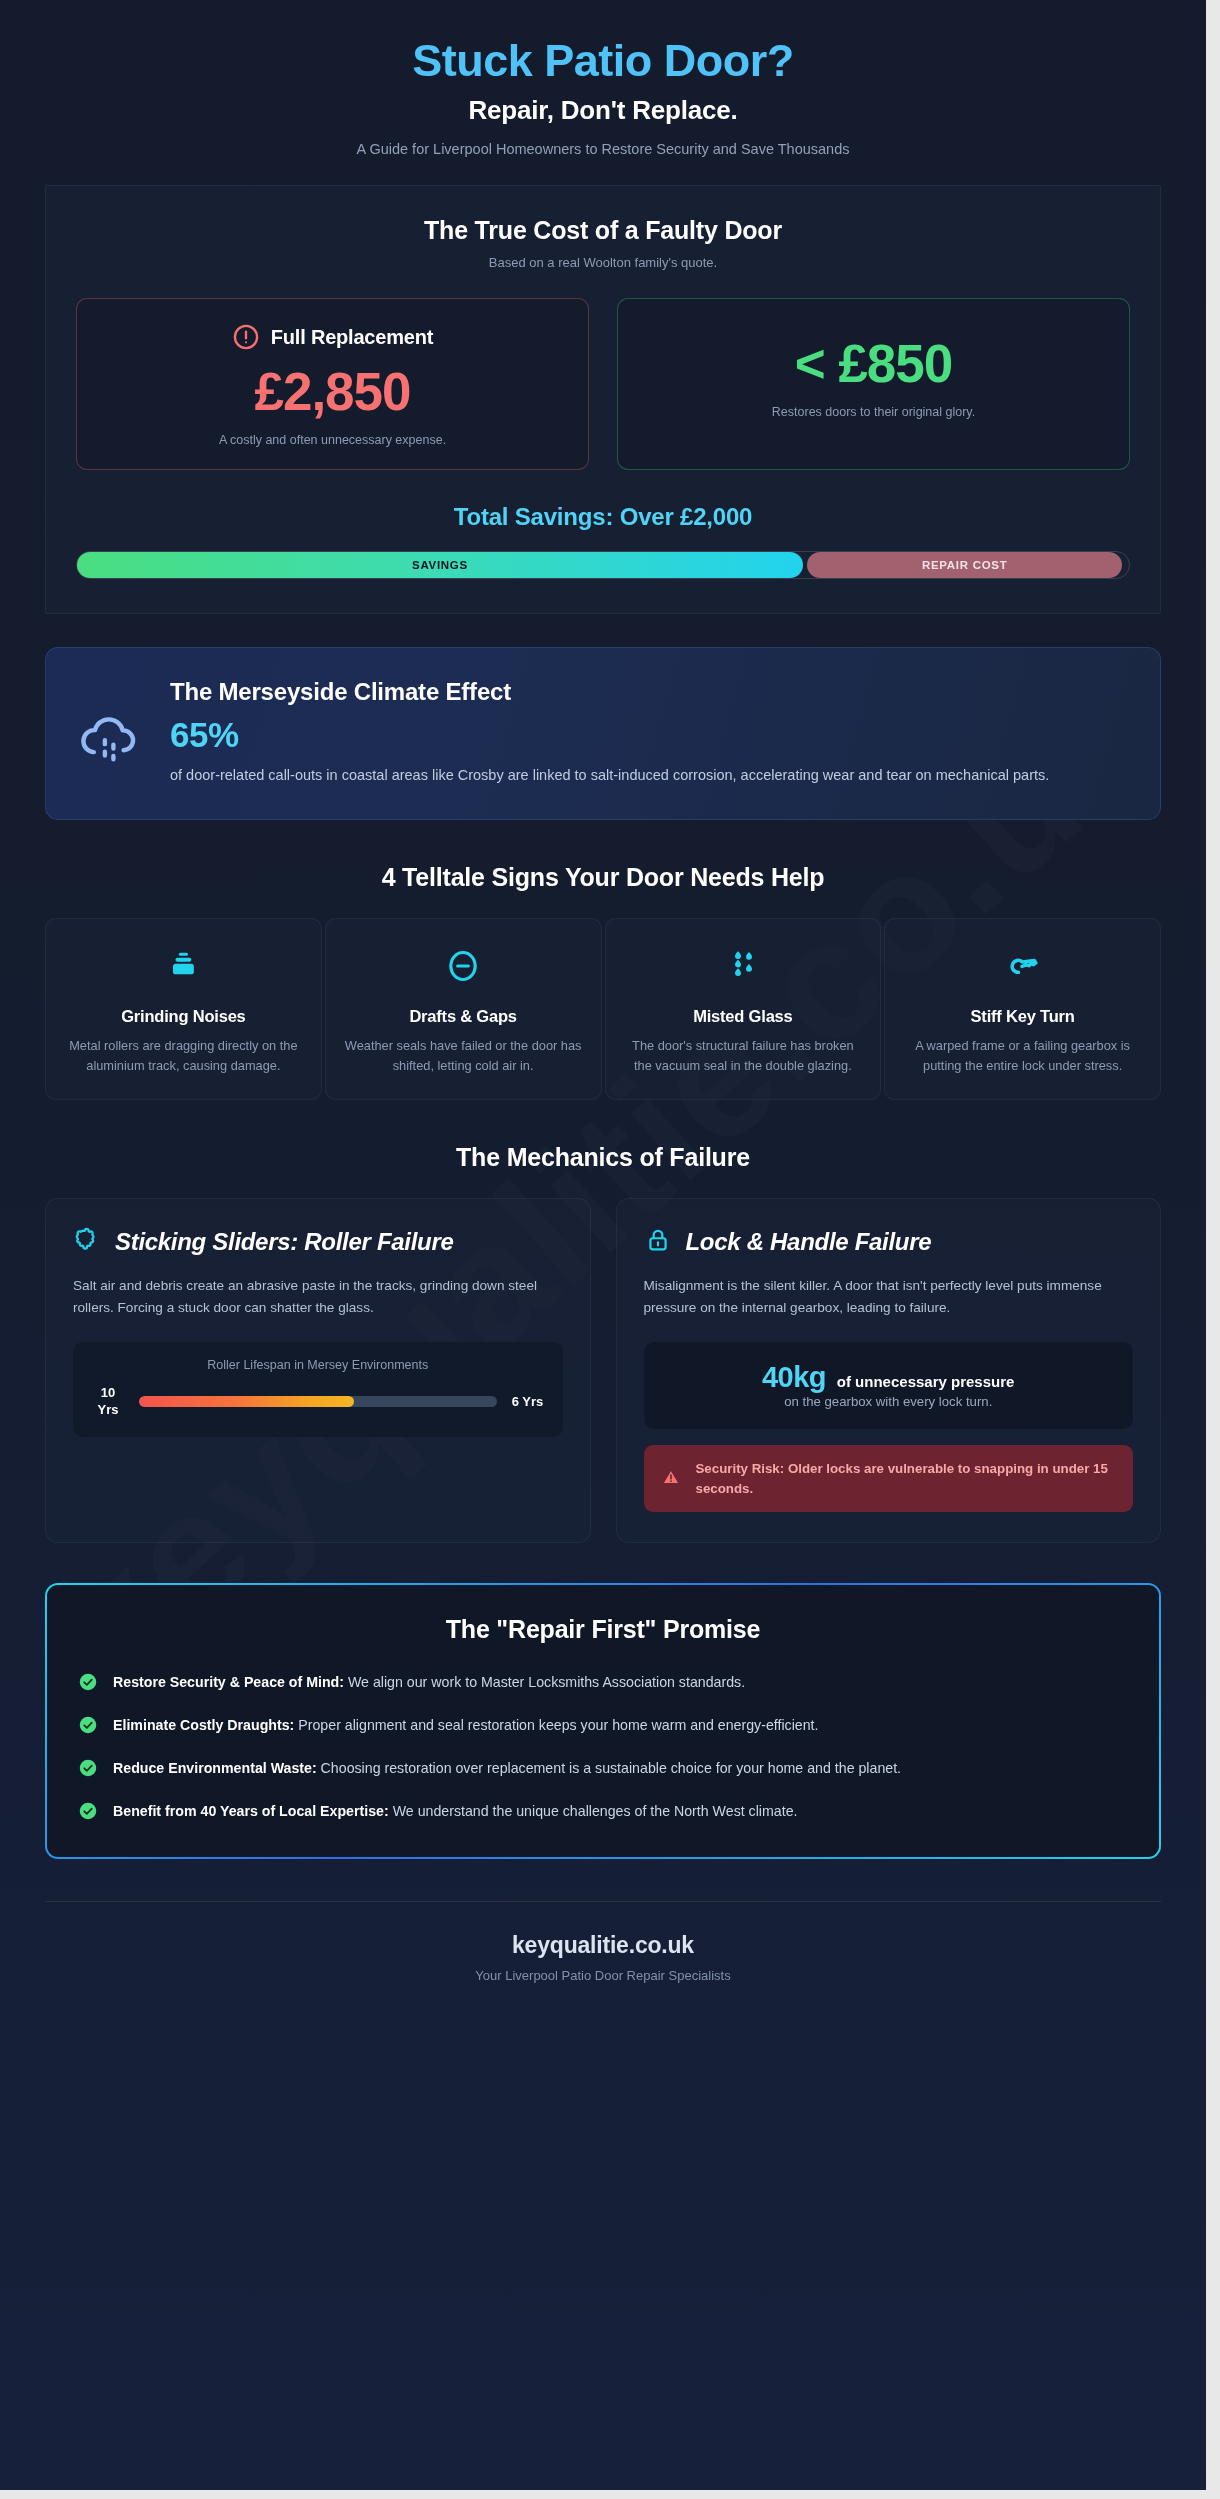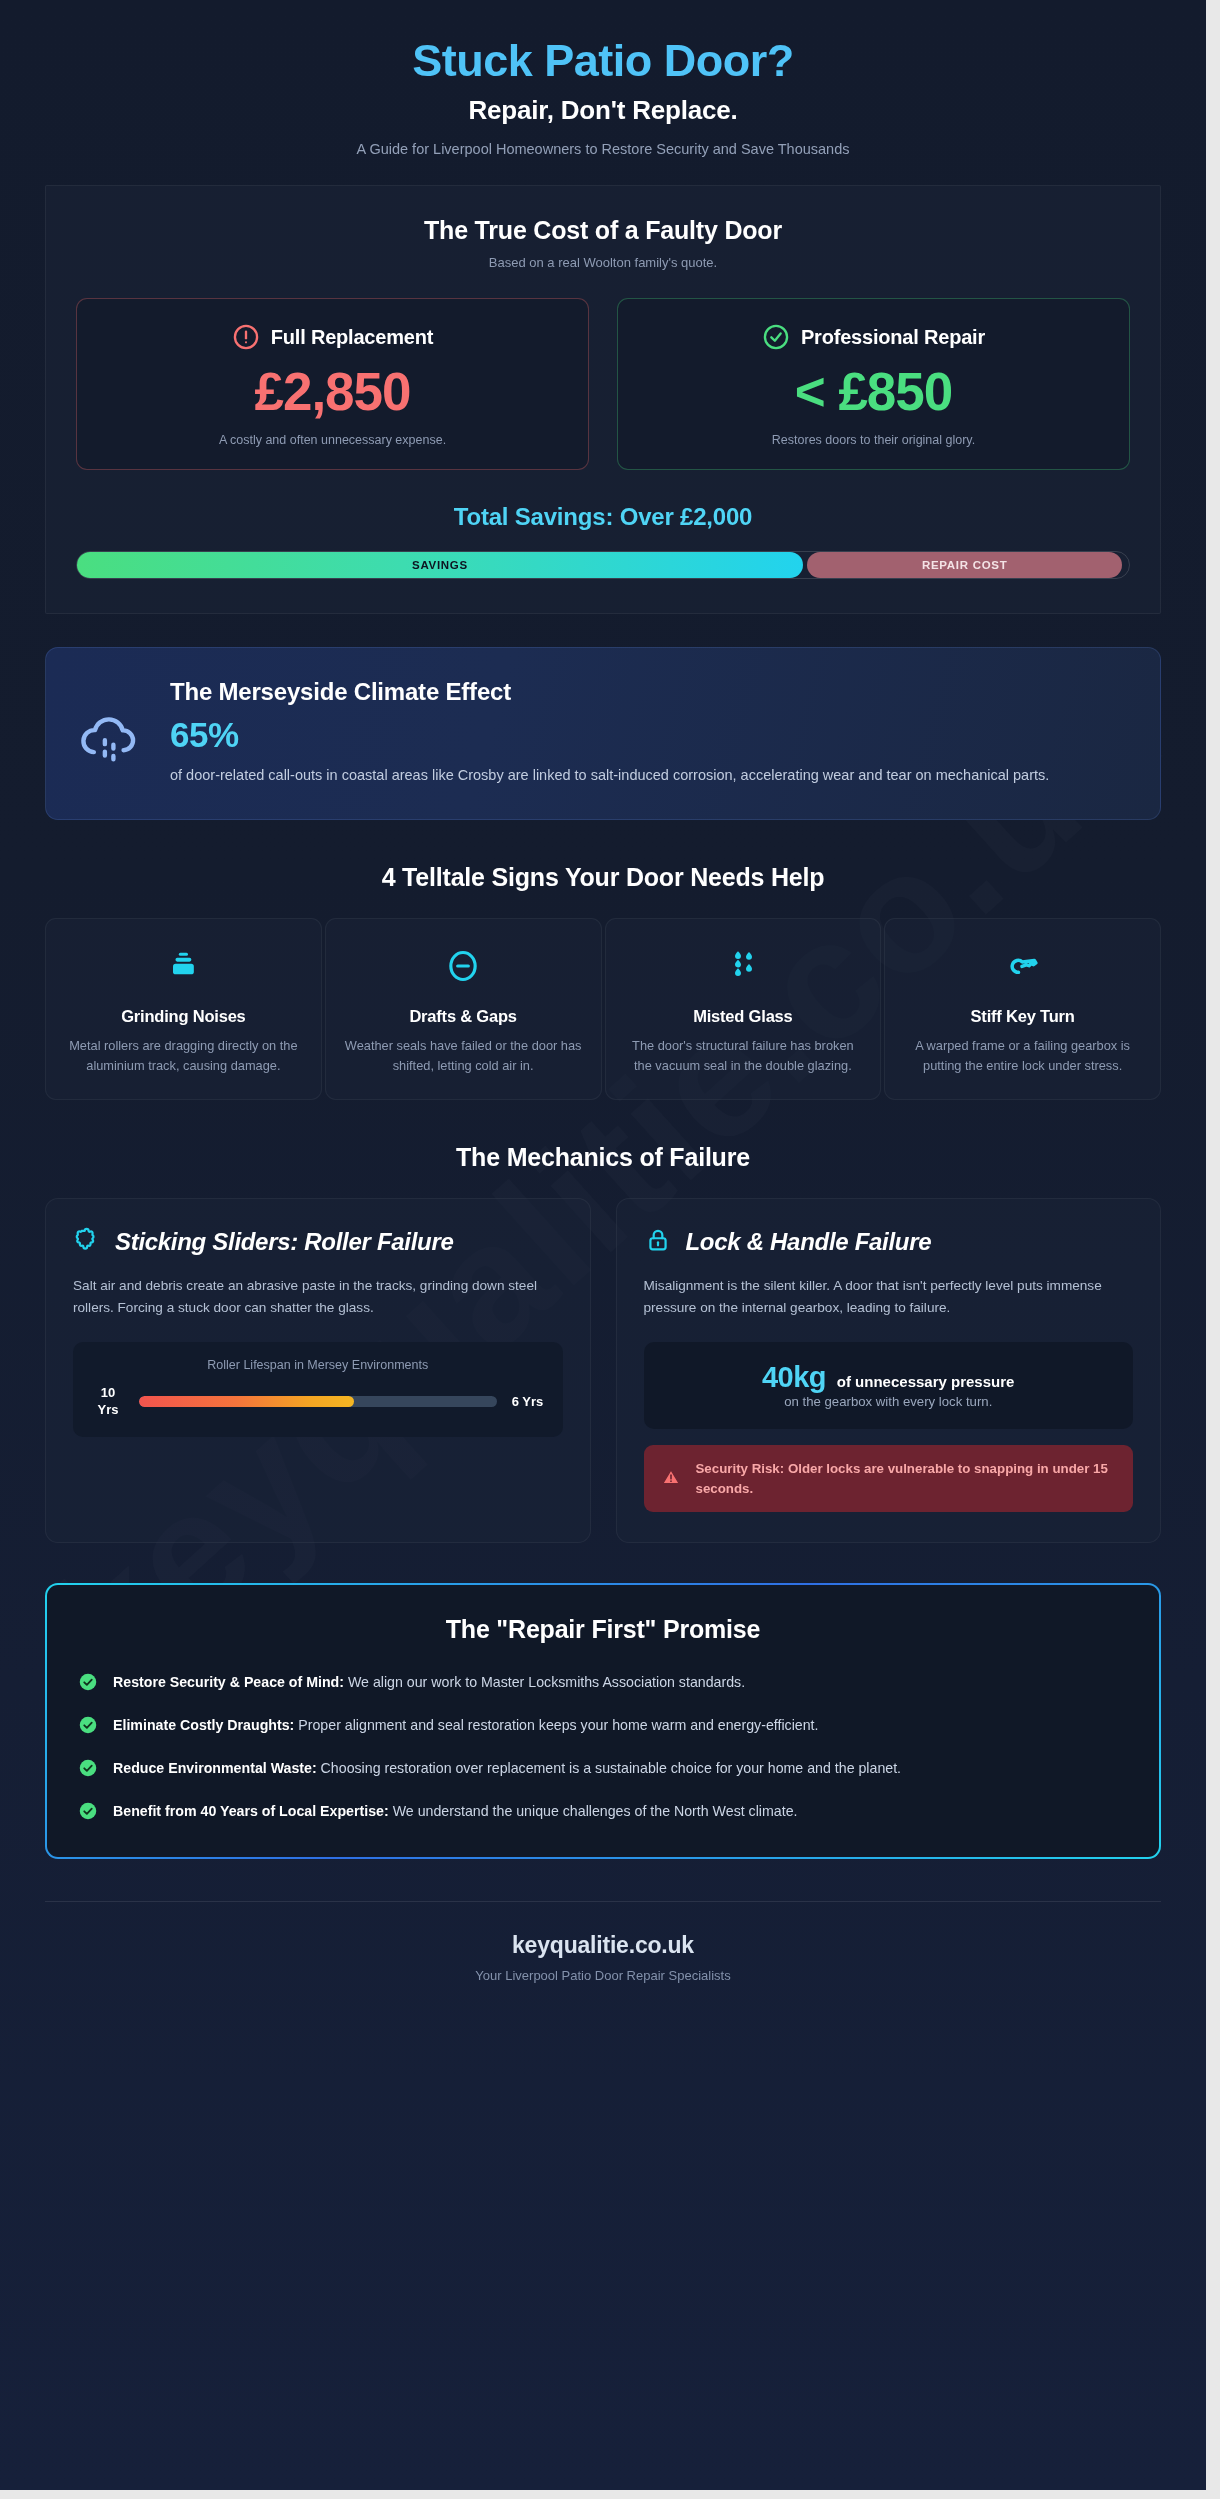--- a/index.html
+++ b/index.html
@@ -443,29 +443,20 @@
                   <circle cx="12" cy="16.6" r="0.9" fill="#f87171" stroke="none"></circle>
               </svg>
             </span>
             <span class="label">Full Replacement</span>
           </div>
           <div class="cost-value bad">£2,850</div>
           <div class="cost-note">A costly and often unnecessary expense.</div>
         </div>
 
         <div class="cost-card good">
-          <div class="cost-head">
-            <span class="ico-circle">
-              <svg width="28" height="28" viewBox="0 0 24 24" fill="none" stroke="#4ade80" stroke-width="2" stroke-linecap="round" stroke-linejoin="round">
-                <circle cx="12" cy="12" r="9.5"></circle>
-                  <polyline points="8,12.3 11,15.2 16,9"></polyline>
-              </svg>
-            </span>
-            <span class="label">Professional Repair</span>
-          </div>
           <div class="cost-value good">&lt; £850</div>
           <div class="cost-note">Restores doors to their original glory.</div>
         </div>
 
       </div>
 
       <div class="savings-title">Total Savings: Over £2,000</div>
 
       <div class="savings-bar">
         <div class="bar-seg bar-savings" style="flex: 0 0 69%;">SAVINGS</div>

